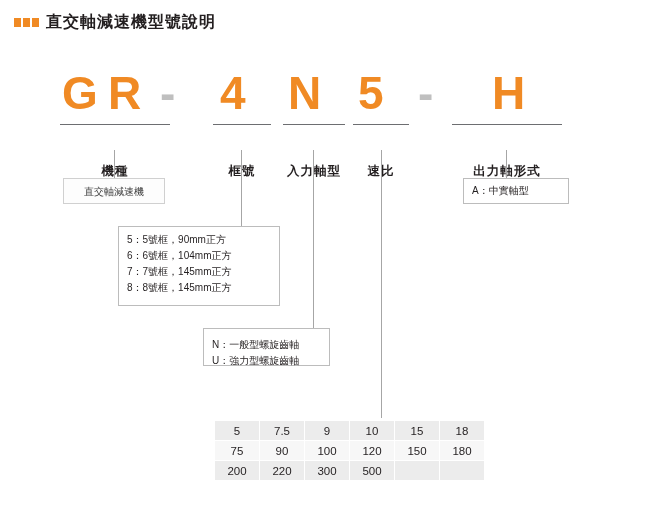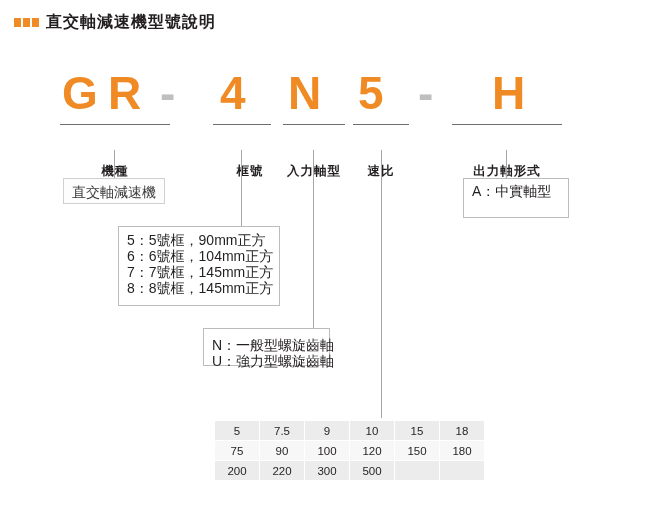--- a/index.html
+++ b/index.html
@@ -92,21 +92,21 @@
     position: absolute;
     width: 1px;
     background: #a6a6a6;
   }
 
   
   .box {
     position: absolute;
     border: 1px solid #bcbcbc;
     background: #ffffff;
-    font-size: 14px;
+    font-size: 10px;
     line-height: 16px;
     color: #231f20;
     box-sizing: border-box;
     padding: 4px 8px;
   }
   .box.plain {
     border: 1px solid #d0d0d0;
     background: #fdfdfd;
     color: #3a3a3a;
   }
@@ -165,40 +165,40 @@
     <span class="code-ch" style="left:492px;">H</span>
   </div>
 
   <div class="uline" style="left:60px;  top:124px; width:110px;"></div>
   <div class="uline" style="left:213px; top:124px; width:58px;"></div>
   <div class="uline" style="left:283px; top:124px; width:62px;"></div>
   <div class="uline" style="left:353px; top:124px; width:56px;"></div>
   <div class="uline" style="left:452px; top:124px; width:110px;"></div>
 
   <div class="glabel" style="left:60px;  top:130px; width:110px;">機種</div>
-  <div class="glabel" style="left:214px; top:130px; width:72px;">框號</div>
+  <div class="glabel" style="left:206px; top:130px; width:72px;">框號</div>
   <div class="glabel" style="left:282px; top:130px; width:64px;">入力軸型</div>
   <div class="glabel" style="left:352px; top:130px; width:58px;">速比</div>
   <div class="glabel" style="left:450px; top:130px; width:114px;">出力軸形式</div>
 
   <div class="vline" style="left:114px; top:150px; height:28px;"></div>
 
   <div class="vline" style="left:506px; top:150px; height:28px;"></div>
 
   <div class="vline" style="left:241px; top:150px; height:76px;"></div>
 
   <div class="vline" style="left:313px; top:150px; height:190px;"></div>
 
   <div class="vline" style="left:381px; top:150px; height:268px;"></div>
 
   <div class="box plain" style="left:63px; top:178px; width:102px; height:26px; text-align:center; padding-top:5px;">
     <div class="box-line">直交軸減速機</div>
   </div>
 
-  <div class="box" style="left:463px; top:178px; width:106px; height:40px; ">
+  <div class="box" style="left:463px; top:178px; width:106px; height:26px; ">
     <div class="box-line">A：中實軸型</div>
   </div>
 
   <div class="box" style="left:118px; top:226px; width:162px; height:80px; padding:5px 8px;">
     <div class="box-line">5：5號框，90mm正方</div>
     <div class="box-line">6：6號框，104mm正方</div>
     <div class="box-line">7：7號框，145mm正方</div>
     <div class="box-line">8：8號框，145mm正方</div>
   </div>
 

